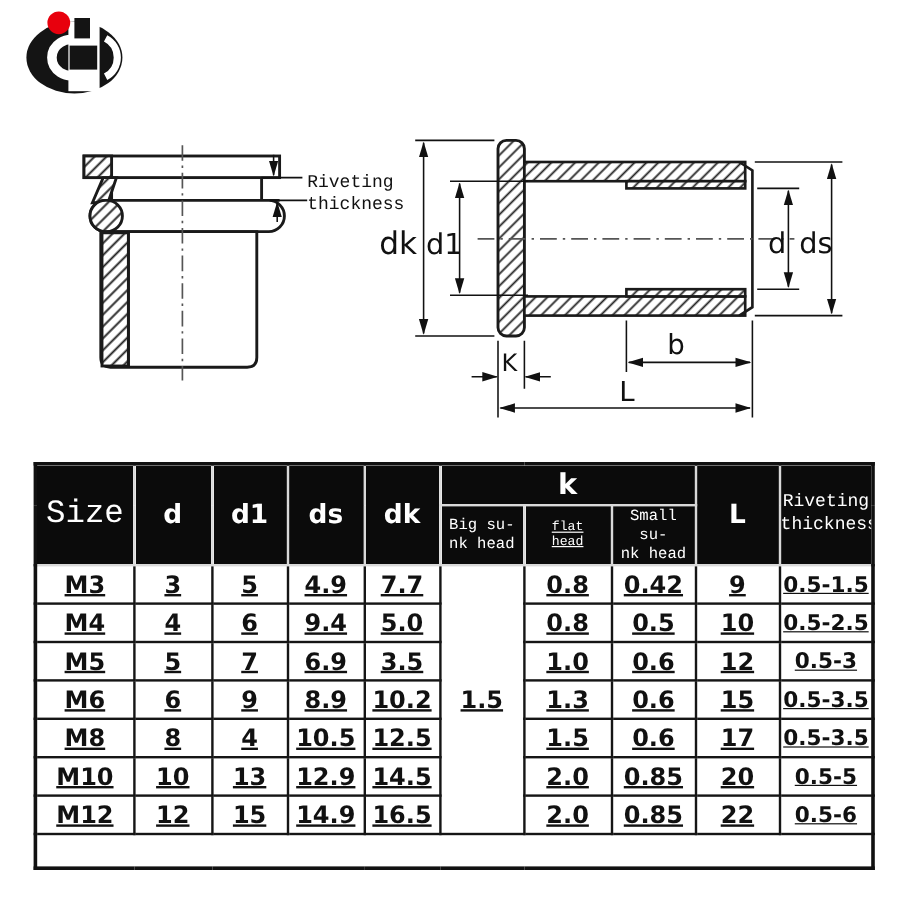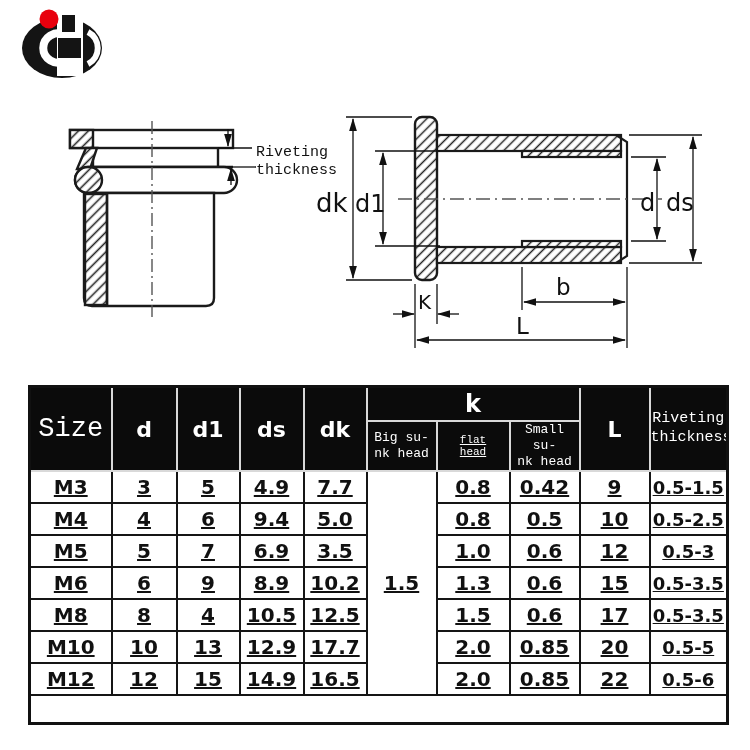--- a/index.html
+++ b/index.html
@@ -246,21 +246,21 @@
         <td>1.5</td>
         <td>0.6</td>
         <td>17</td>
         <td class="c-riv">0.5-3.5</td>
       </tr>
       <tr class="body-row">
         <td>M10</td>
         <td>10</td>
         <td>13</td>
         <td>12.9</td>
-        <td>17.7</td>
+        <td>14.5</td>
         <td>2.0</td>
         <td>0.85</td>
         <td>20</td>
         <td class="c-riv">0.5-5</td>
       </tr>
       <tr class="body-row">
         <td>M12</td>
         <td>12</td>
         <td>15</td>
         <td>14.9</td>

